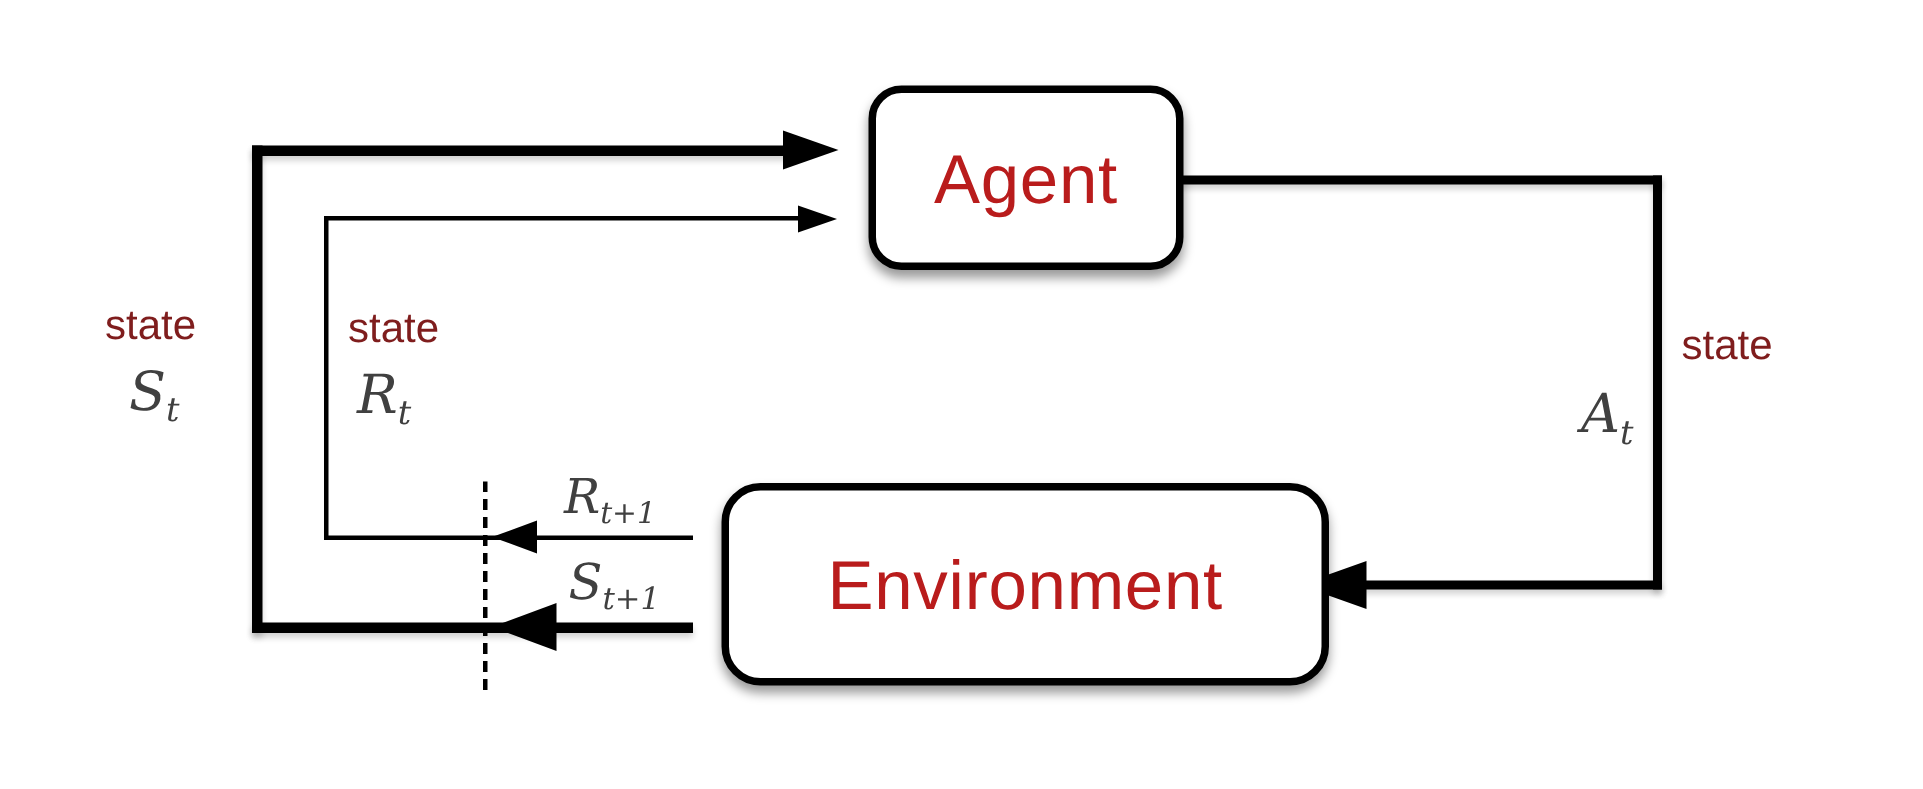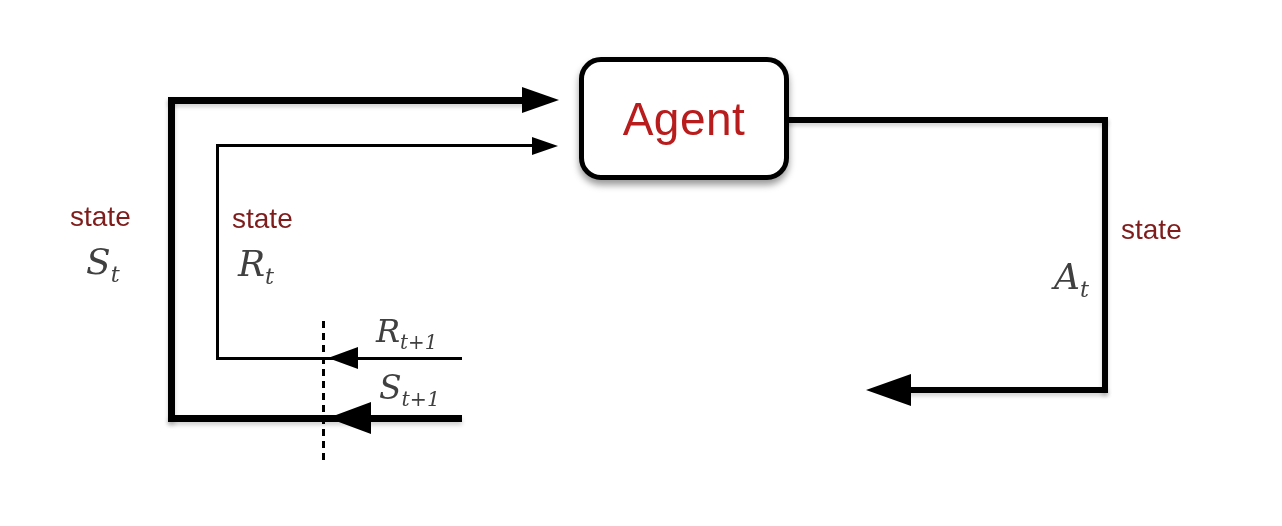--- a/index.html
+++ b/index.html
@@ -152,20 +152,23 @@
   <div class="arrow" id="action-arrowhead"></div>
 
   <div class="arrow" id="next-reward-arrowhead"></div>
   <div class="arrow" id="next-state-arrowhead"></div>
 
   <div id="dashed-line"></div>
 
   <div class="node-box" id="agent-box">
     <span>Agent</span>
   </div>
+  <div class="node-box" id="environment-box">
+    <span>Environment</span>
+  </div>
 
   <div class="word-label" id="state-word">state</div>
   <div class="math-label" id="state-symbol">
     <span>S</span><sub>t</sub>
   </div>
 
   <div class="word-label" id="reward-word">state</div>
   <div class="math-label" id="reward-symbol">
     <span>R</span><sub>t</sub>
   </div>

